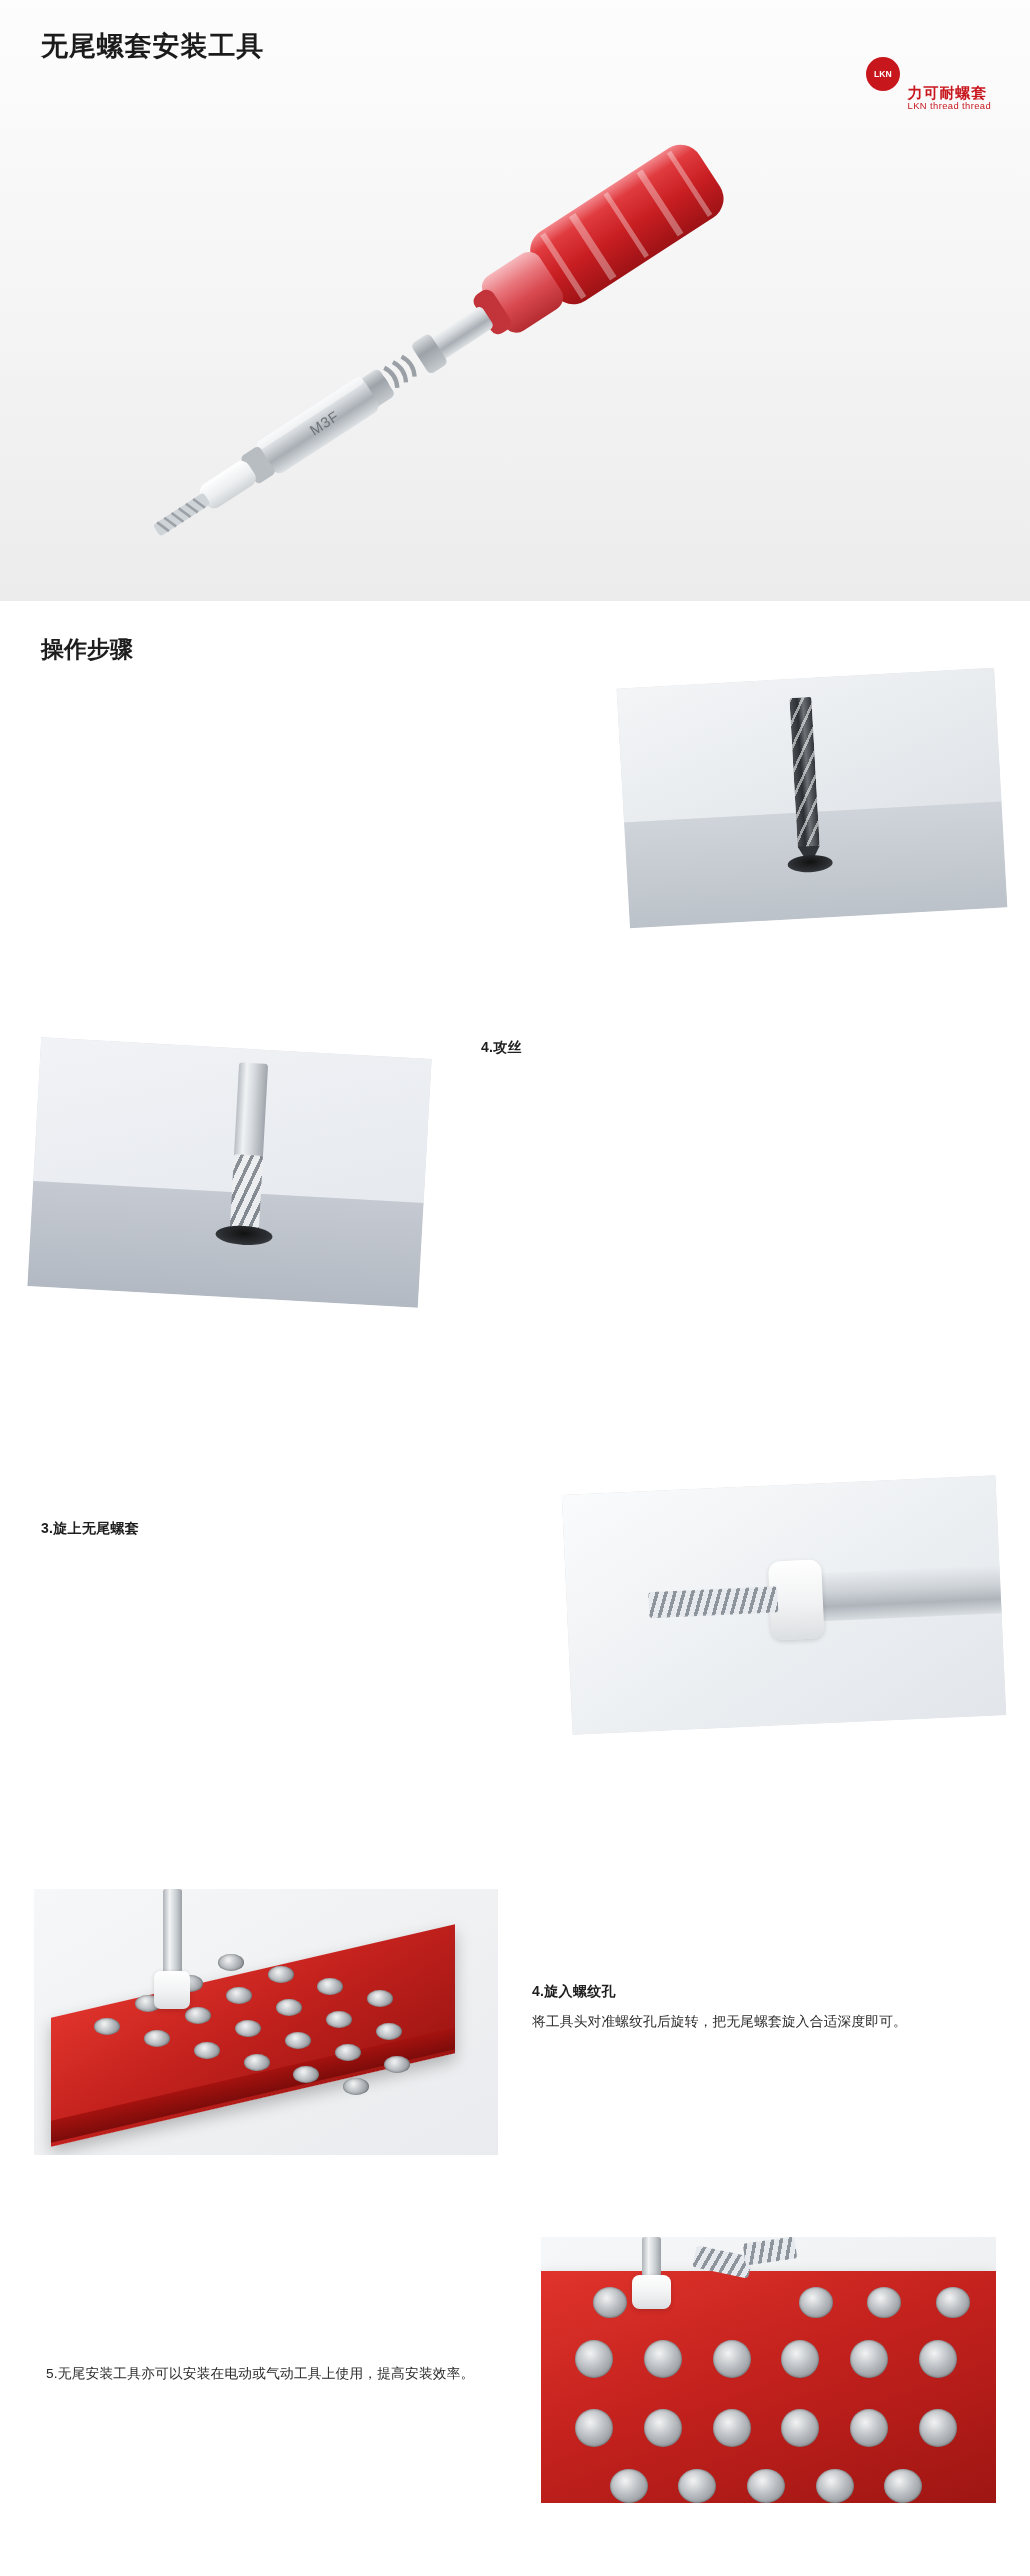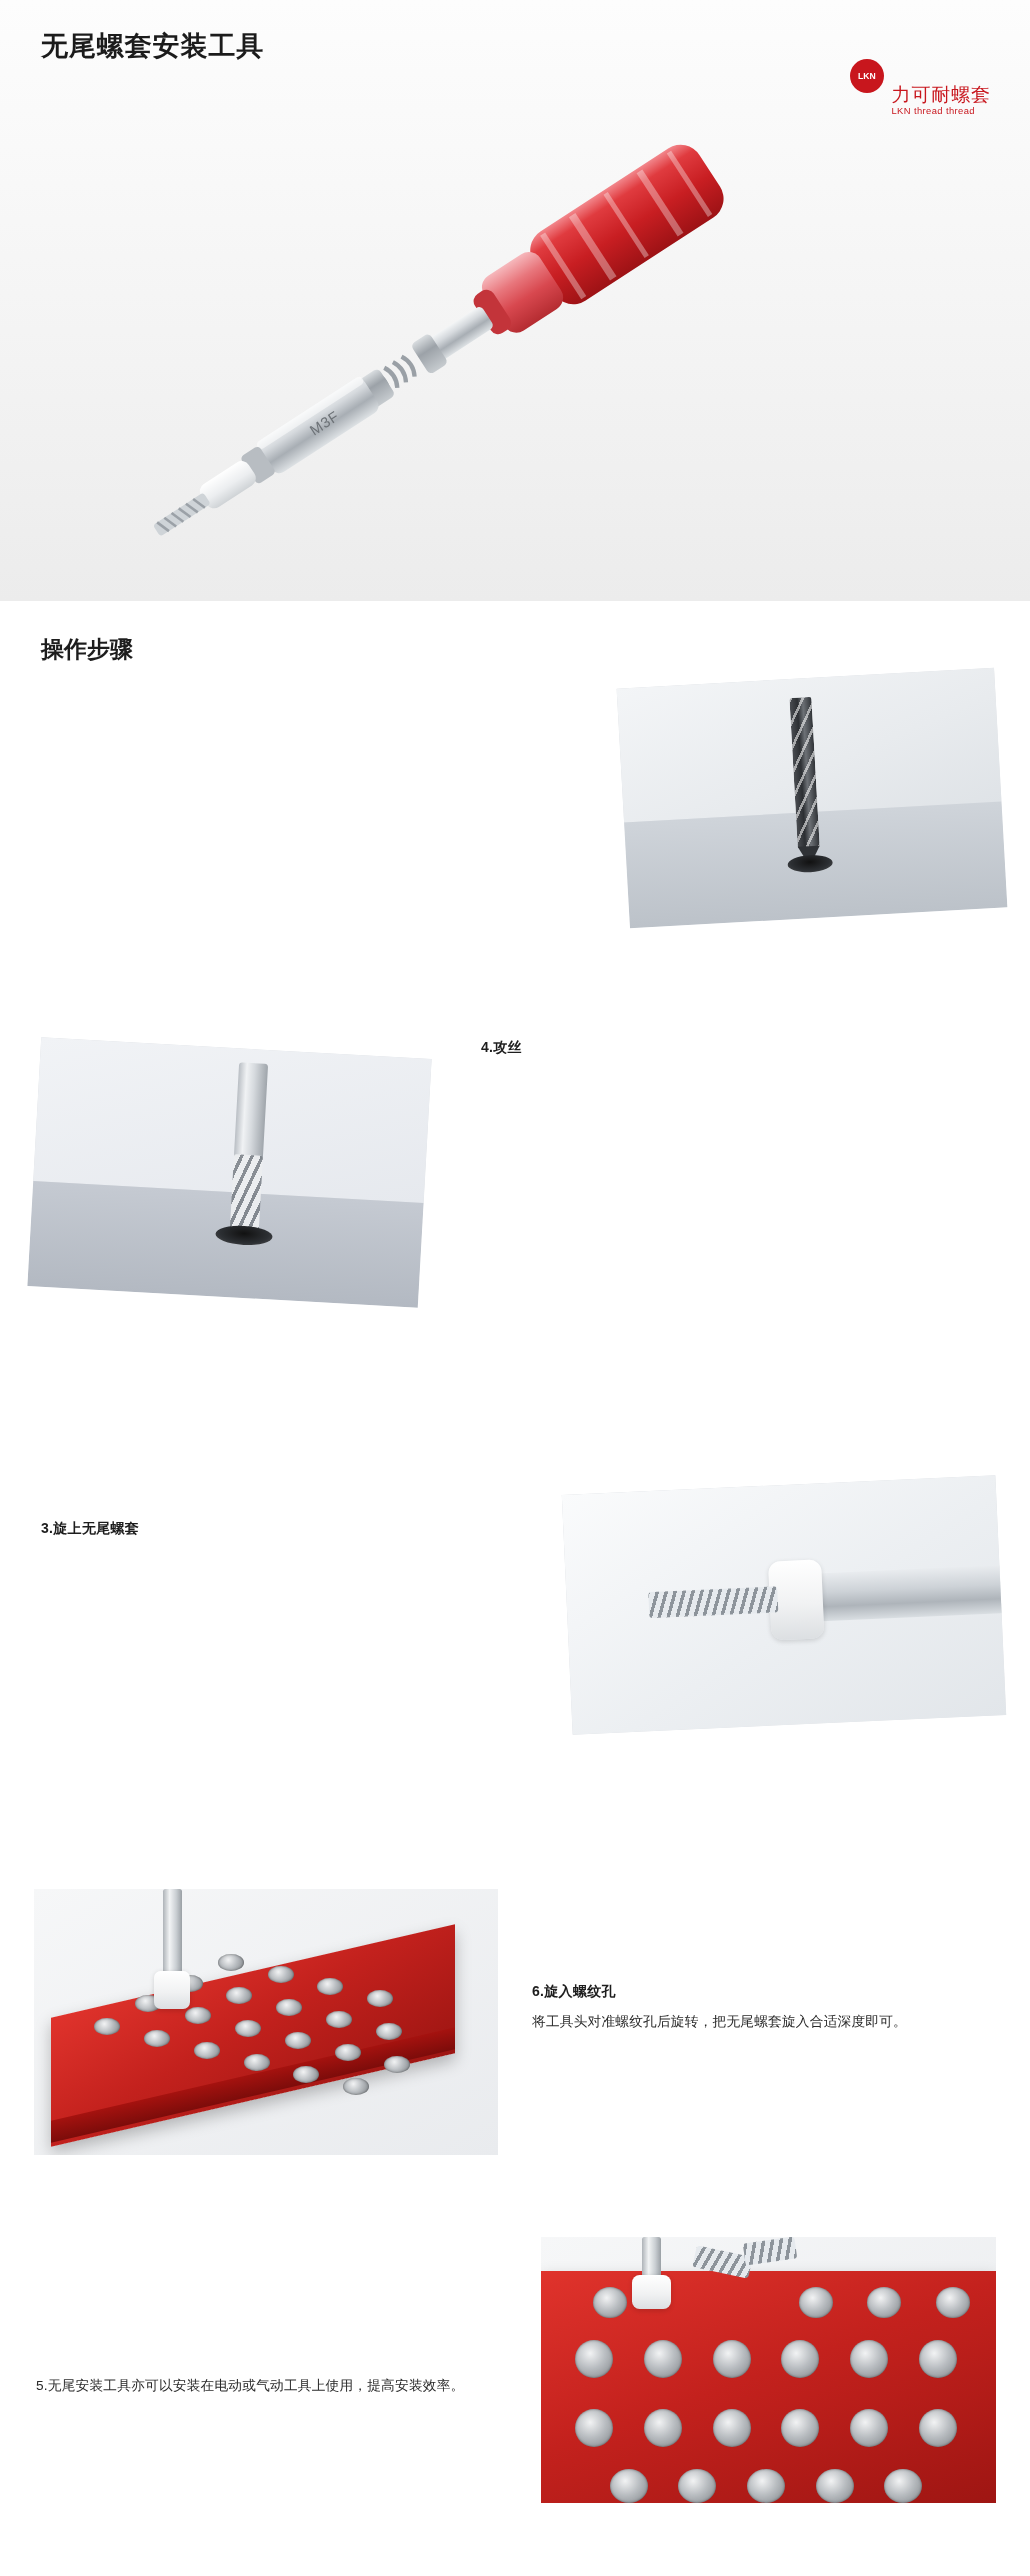--- a/index.html
+++ b/index.html
@@ -43,21 +43,21 @@
     width: 34px; height: 34px;
     border-radius: 50%;
     background: #c8161d;
     color: #fff;
     font-size: 8.6px;
     font-weight: bold;
     display: flex; align-items: center; justify-content: center;
     line-height: 1;
   }
   .brand-text { line-height: 1.15; }
-  .brand-cn { font-size: 19px; font-weight: normal; color: #c8161d; letter-spacing: 0.9px; margin-top: 48px; }
+  .brand-cn { font-size: 15px; font-weight: bold; color: #c8161d; letter-spacing: 0.9px; margin-top: 48px; }
   .brand-en { font-size: 9.4px; color: #c8161d; letter-spacing: 0.4px; }
 
   
   .tool { position: absolute; left: 0; top: 0; width: 1030px; height: 601px; }
 
   
   .steps {
     position: relative;
     width: 1030px;
     height: 2130px;
@@ -323,21 +323,21 @@
     <div class="hole" style="left:184px; top:65px;  width:26px; height:17px;"></div>
     <div class="hole" style="left:234px; top:77px;  width:26px; height:17px;"></div>
     <div class="hole" style="left:283px; top:89px; width:26px; height:17px;"></div>
     <div class="hole" style="left:333px; top:101px; width:26px; height:17px;"></div>
 
     <div class="probe" style="left:129px; top:0px; height:103px;"></div>
     <div class="collar" style="left:120px; top:82px; width:36px; height:38px; border-radius:6.9px;"></div>
   </div>
 
   <div class="step" style="left:532px; top:1382px; width:447px;">
-    <div class="step-head">6.旋入螺纹孔</div>
+    <div class="step-head">4.旋入螺纹孔</div>
     <div class="step-body">将工具头对准螺纹孔后旋转，把无尾螺套旋入合适深度即可。</div>
   </div>
 
   <div class="photo" style="left:541px; top:1636px; width:455px; height:266px;">
     <div class="plate-bg"></div>
     <div class="plate" style="left:0px; top:34px; width:455px; height:240px;"></div>
     <div class="hole" style="left:34px;  top:103px; width:38px; height:38px;"></div>
     <div class="hole" style="left:103px; top:103px; width:38px; height:38px;"></div>
     <div class="hole" style="left:172px; top:103px; width:38px; height:38px;"></div>
     <div class="hole" style="left:240px; top:103px; width:38px; height:38px;"></div>
@@ -358,19 +358,19 @@
     <div class="hole" style="left:258px; top:50px;  width:34px; height:31px;"></div>
     <div class="hole" style="left:326px; top:50px;  width:34px; height:31px;"></div>
     <div class="hole" style="left:395px; top:50px;  width:34px; height:31px;"></div>
 
     <div class="probe" style="left:101px; top:0px; height:57px;"></div>
     <div class="collar" style="left:91px; top:38px; width:39px; height:34px; border-radius:7.7px;"></div>
     <div class="coil" style="left:153px; top:13.7px; width:57px; height:22px; transform:rotate(12deg);"></div>
     <div class="coil" style="left:203px; top:3.4px;  width:52px; height:22px; transform:rotate(-8deg);"></div>
   </div>
 
-  <div class="step" style="left:36px; top:1760px; width:429px;margin-top:12px;">
+  <div class="step" style="left:46px; top:1760px; width:429px;">
     <div class="step-body">5.无尾安装工具亦可以安装在电动或气动工具上使用，提高安装效率。</div>
     <div class="step-body"></div>
   </div>
 
 </div>
 
 
 </body></html>

